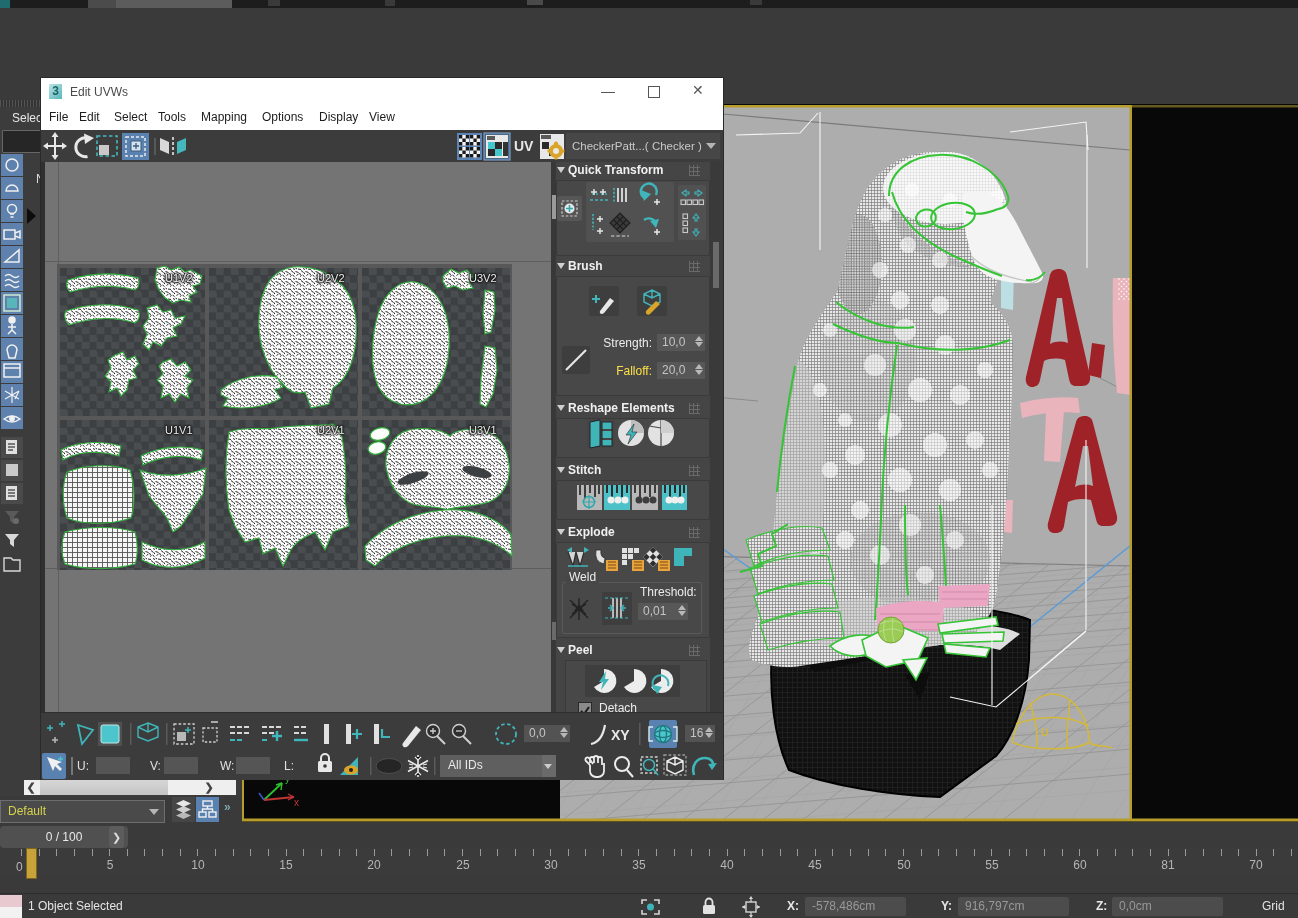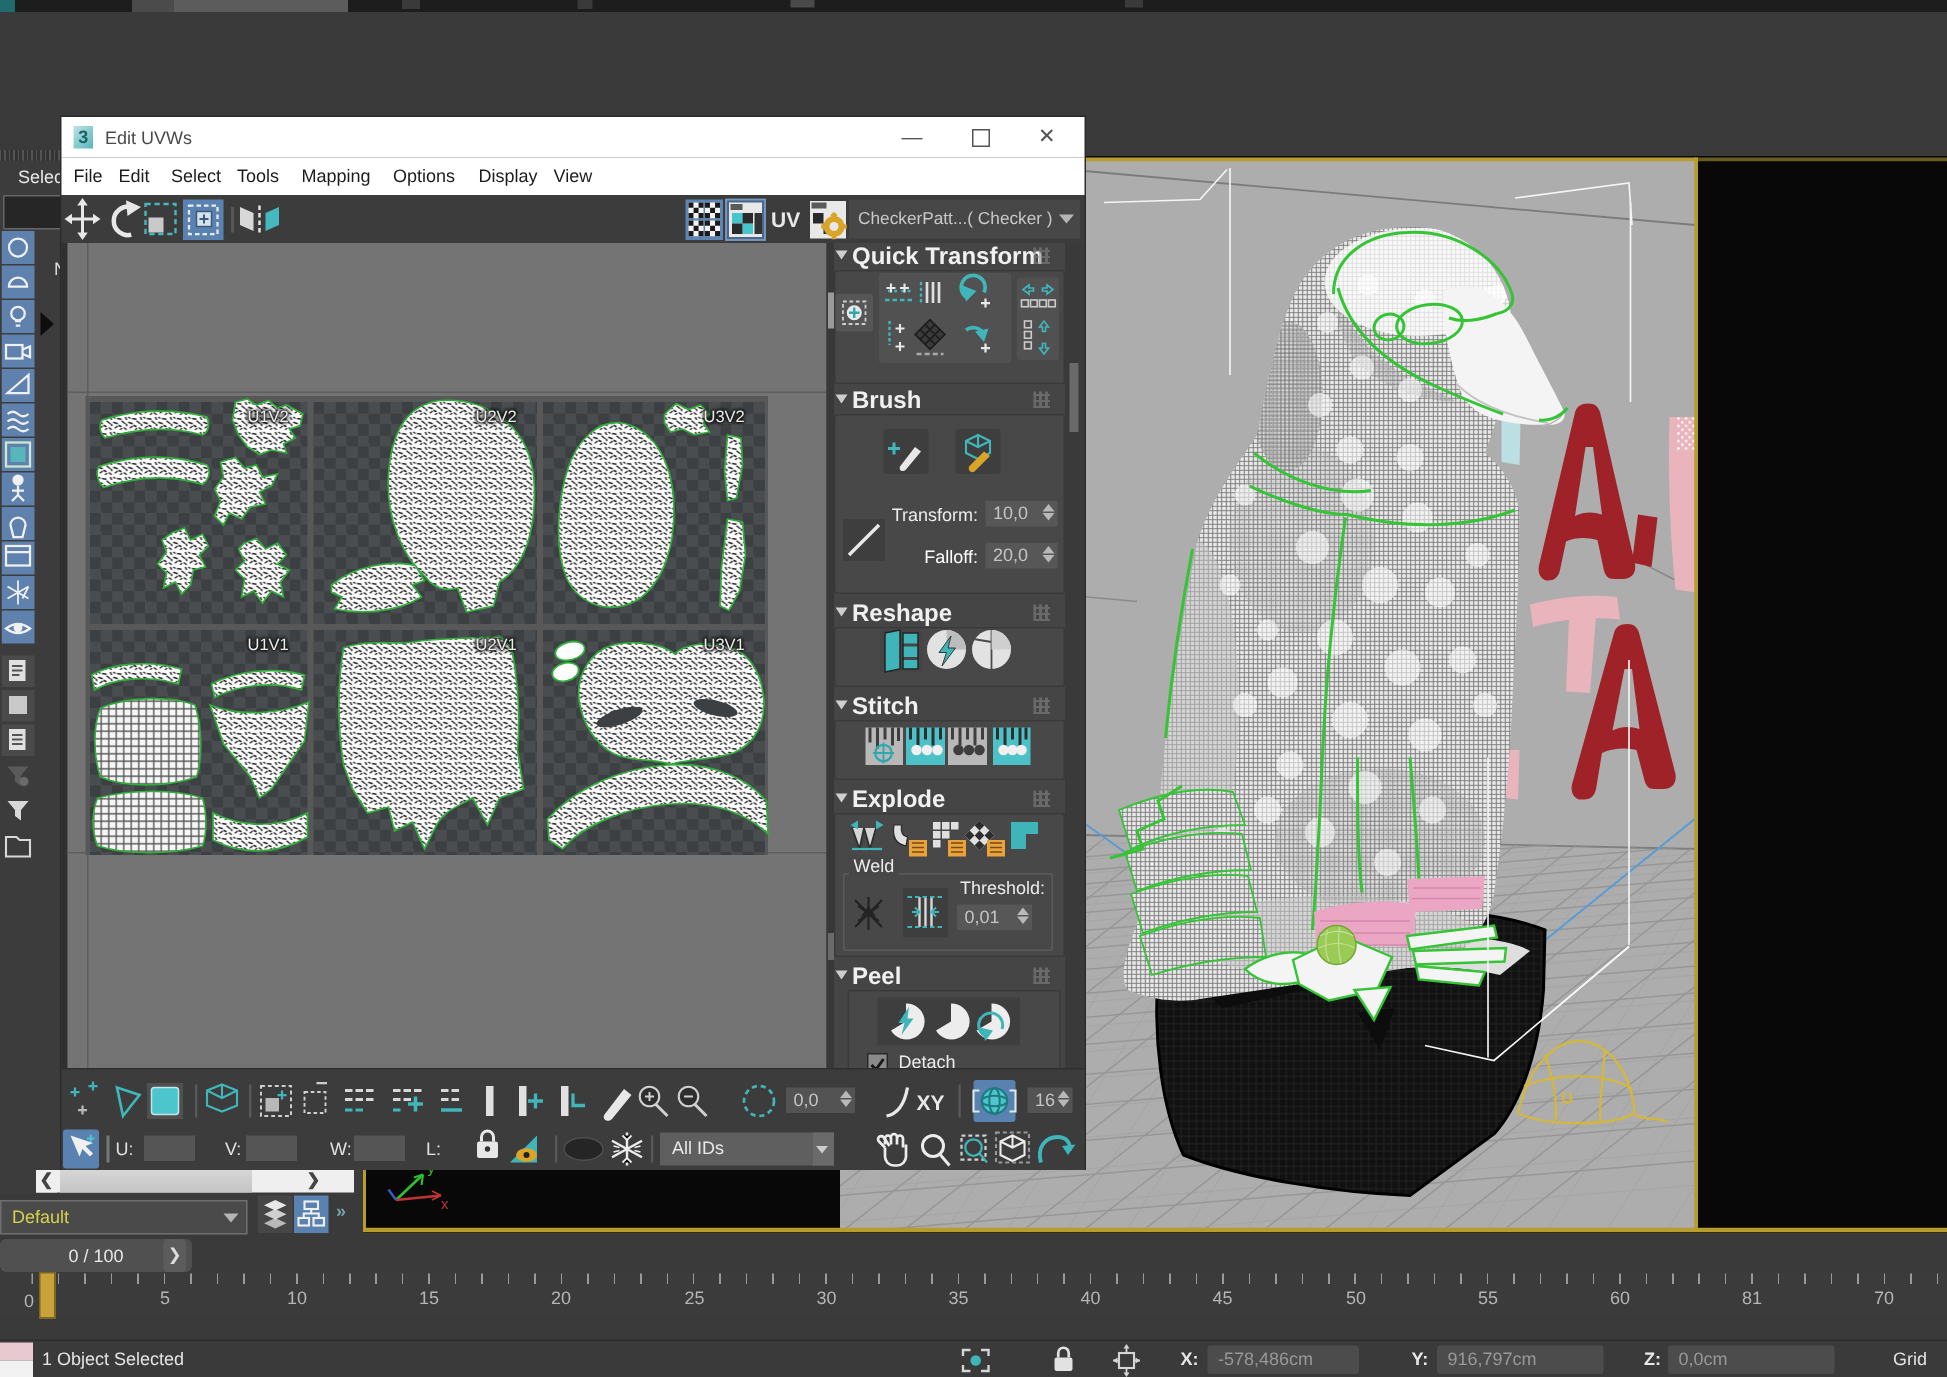--- a/index.html
+++ b/index.html
@@ -2,21 +2,21 @@
 <html><head><meta charset="utf-8">
 <style>
   html,body{margin:0;padding:0;}
   #root{position:relative;width:1298px;height:918px;background:#3a3a3a;overflow:hidden;
         font-family:"Liberation Sans",sans-serif;-webkit-font-smoothing:antialiased;}
   .abs{position:absolute;}
   .txt{position:absolute;white-space:nowrap;}
   .tile{background:repeating-conic-gradient(#4a4d4f 0 25%,#3d4042 0 50%);background-size:14.8px 14.8px;}
   .lbl{color:#ececec;font-size:11px;text-shadow:0 1px 2px #111,1px 0 2px #111,-1px 0 2px #111,0 -1px 2px #111;}
   .rollhead{position:absolute;left:0;width:148px;height:18px;}
-  .rollhead b{position:absolute;left:12px;top:1px;font-size:16px;color:#f0f0f0;}
+  .rollhead b{position:absolute;left:12px;top:1px;font-size:12px;color:#f0f0f0;}
   .rollhead .tri{position:absolute;left:1px;top:5px;width:0;height:0;border-top:6px solid #cfcfcf;border-left:4.5px solid transparent;border-right:4.5px solid transparent;}
   .rollhead .grip{position:absolute;right:4px;top:3px;width:11px;height:11px;
      background:repeating-linear-gradient(90deg,#888 0 1.5px,transparent 1.5px 4px),repeating-linear-gradient(0deg,#888 0 1.5px,transparent 1.5px 4px);opacity:.55;}
   .rbox{position:absolute;left:-4px;width:152px;background:#484848;border:1px solid #3a3a3a;border-radius:2px;}
   .spinfield{position:absolute;background:#575757;color:#c4c4c4;font-size:12px;}
   .spinfield b{position:absolute;left:5px;top:1px;font-weight:normal;}
   .spin{position:absolute;right:2px;top:1px;width:8px;}
   .spin i{position:absolute;left:0;width:0;height:0;border-left:4px solid transparent;border-right:4px solid transparent;}
   .spin .up{top:1px;border-bottom:5px solid #b8b8b8;}
   .spin .dn{top:7px;border-top:5px solid #b8b8b8;}
@@ -593,29 +593,29 @@
           <span class="grip"></span>
         </div>
       <div class="rbox" style="left:0;top:18px;height:74px;"></div>
 
       <div class="rollhead" style="top:96px;">
           <span class="tri"></span>
           <b>Brush</b>
           <span class="grip"></span>
         </div>
       <div class="rbox" style="left:0;top:114px;height:118px;"></div>
-      <div class="txt" style="right:58px;top:174px;font-size:12px;color:#ececec;">Transform:</div>
+      <div class="txt" style="right:58px;top:174px;font-size:12px;color:#ececec;">Strength:</div>
       <div class="spinfield" style="left:101px;top:172px;width:48px;height:17px;">
           <b>10,0</b>
           <span class="spin">
             <i class="up"></i>
             <i class="dn"></i>
           </span>
         </div>
-      <div class="txt" style="right:58px;top:202px;font-size:12px;color:#ffffff;">Falloff:</div>
+      <div class="txt" style="right:58px;top:202px;font-size:12px;color:#fde047;">Falloff:</div>
       <div class="spinfield" style="left:101px;top:200px;width:48px;height:17px;">
           <b>20,0</b>
           <span class="spin">
             <i class="up"></i>
             <i class="dn"></i>
           </span>
         </div>
 
       <div class="rollhead" style="top:238px;">
           <span class="tri"></span>

